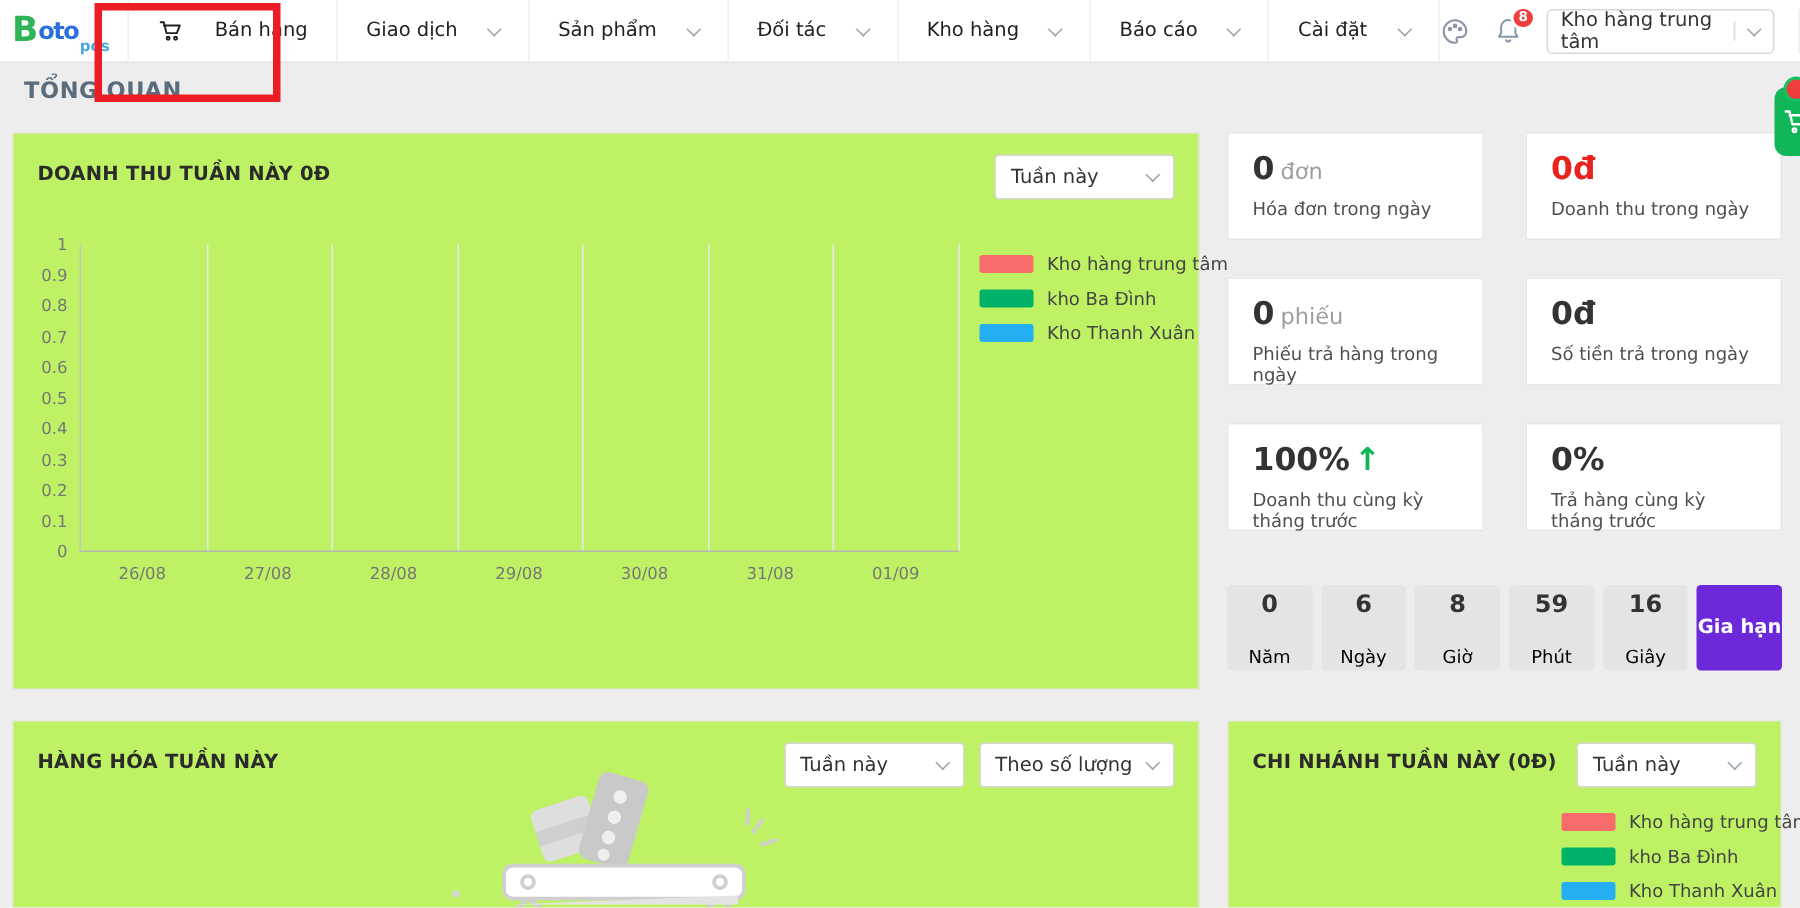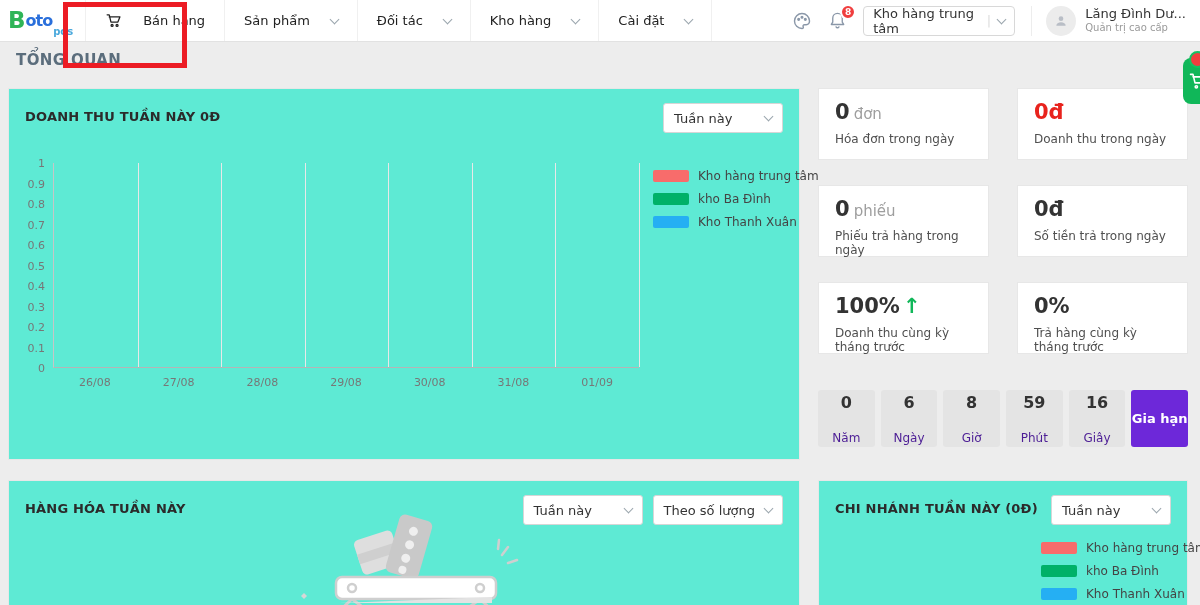--- a/index.html
+++ b/index.html
@@ -28,21 +28,21 @@
   .user-texts{line-height:1.25;max-width:110px}
   .user-name{font-size:13px;color:#333;white-space:nowrap}
   .user-role{font-size:10px;color:#9a9a9a;white-space:nowrap}
 
   
   .annotation{position:absolute;left:63px;top:2px;width:124px;height:66px;border:5px solid #ec1c24;z-index:60;pointer-events:none}
 
   .page-title{position:absolute;top:51px;left:16px;font-size:15px;font-weight:bold;color:#5b6d7c;letter-spacing:.4px;z-index:5}
 
   
-  .card{position:absolute;background:#5eead4;border:1px solid #e7e7e7}
+  .card{position:absolute;background:#bef264;border:1px solid #e7e7e7}
   #revCard{left:8px;top:88px;width:792px;height:372px}
   #prodCard{left:8px;top:480px;width:792px;height:170px;overflow:hidden}
   #branchCard{left:818px;top:480px;width:370px;height:170px}
   .card-head{display:flex;align-items:flex-start;justify-content:space-between;padding:14px 16px 0}
   .card-title{font-size:13px;font-weight:bold;color:#2b2b2b;letter-spacing:.2px;padding-top:6px}
   .selects{display:flex;gap:10px}
   .select-box{display:flex;align-items:center;justify-content:space-between;height:30px;border:1px solid #d6d6d6;border-radius:3px;padding:0 10px;font-size:13px;color:#333;background:#fff;min-width:120px;cursor:pointer;gap:10px}
 
   
   .chart{display:flex;margin:30px 12px 0 8px}
@@ -64,21 +64,21 @@
   .stat-val{font-size:21px;font-weight:bold;color:#333;line-height:1.2}
   .stat-val .suffix{font-size:15px;font-weight:normal;color:#9e9e9e;margin-left:4px}
   .stat-val.red{color:#e8231d}
   .stat-val .arrow{color:#10b759;font-weight:bold;margin-left:3px}
   .stat-label{font-size:12px;color:#4f4f4f;margin-top:7px}
 
   
   #countdown{position:absolute;left:818px;top:390px;width:370px;height:57px;display:flex;gap:6px}
   .cd-box{flex:1;background:#e4e4e4;border-radius:3px;display:flex;flex-direction:column;align-items:center;justify-content:center}
   .cd-val{font-size:16px;font-weight:bold;color:#333}
-  .cd-unit{font-size:12px;color:#4c1d95;margin-top:19px}
+  .cd-unit{font-size:12px;color:#000000;margin-top:19px}
   .renew{flex:1;background:#6d28d9;border-radius:3px;color:#fff;font-size:13px;font-weight:bold;display:flex;align-items:center;justify-content:center;cursor:pointer}
 
   
   .empty-illus{position:absolute;left:50%;top:26px;transform:translateX(-50%)}
 
   
   #floatCart{position:absolute;left:1183px;top:58px;width:44px;height:46px;background:#10b759;border-radius:8px 0 0 8px;z-index:40;display:flex;align-items:center;padding-left:5px;cursor:pointer}
   #cartBadge{position:absolute;left:1189px;top:51px;width:17px;height:17px;background:#f03e3e;border-radius:50%;z-index:41;border:2px solid #15c063}
 </style>
 </head>
@@ -95,29 +95,37 @@
     <div class="nav">
       <div class="nav-item first">
         <svg width="17" height="17" viewBox="0 0 24 24" fill="none" stroke="#222" stroke-width="1.8" stroke-linecap="round" stroke-linejoin="round">
           <path d="M3 4h3l2.4 10.2h9.8L21 7H6"></path>
           <circle cx="10" cy="19" r="1.4"></circle>
             <circle cx="17" cy="19" r="1.4"></circle>
         </svg>
         <span>Bán hàng</span>
       </div>
       <div class="nav-item">
+        <span>Giao dịch</span>
+          <span class="chev"></span>
+      </div>
+      <div class="nav-item">
         <span>Sản phẩm</span>
           <span class="chev"></span>
       </div>
       <div class="nav-item">
         <span>Đối tác</span>
           <span class="chev"></span>
       </div>
       <div class="nav-item">
         <span>Kho hàng</span>
+          <span class="chev"></span>
+      </div>
+      <div class="nav-item">
+        <span>Báo cáo</span>
           <span class="chev"></span>
       </div>
       <div class="nav-item">
         <span>Cài đặt</span>
           <span class="chev"></span>
       </div>
     </div>
 
     <div class="top-right">
       <div class="icon-btn">

